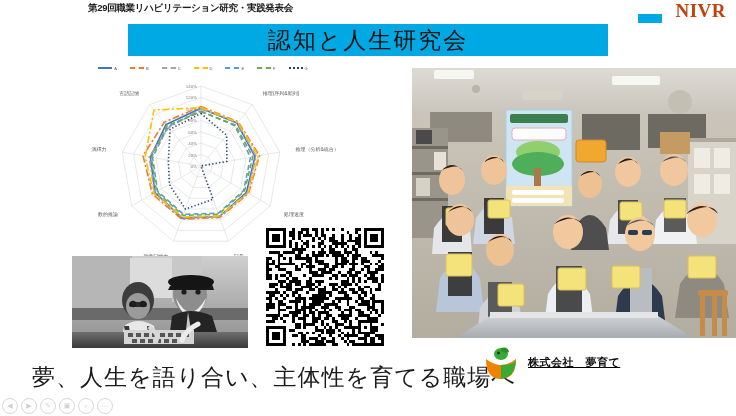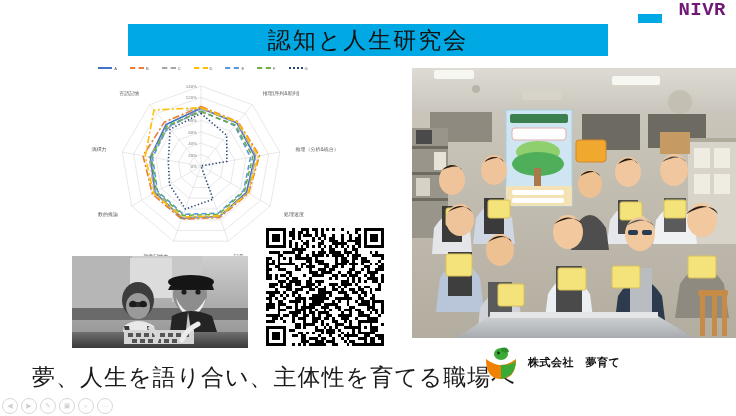--- a/index.html
+++ b/index.html
@@ -11,23 +11,23 @@
   .slide{position:absolute;left:0;top:0;width:736px;height:416px;background:#fff;overflow:hidden;}
 
   
   .conf-title{
     position:absolute;left:88px;top:2px;
     font-size:9.5px;font-weight:bold;color:#1a1a1a;letter-spacing:-0.3px;
     white-space:nowrap;
   }
   .nivr-logo{
     position:absolute;right:10px;top:1px;
-    font-size:19px;font-weight:bold;color:#701a75;
+    font-size:19px;font-weight:bold;color:#c2410c;
     letter-spacing:0.5px;line-height:1;
-    font-family:Liberation Mono, monospace;
+    font-family:Liberation Serif, serif;
   }
   .nivr-bar{
     position:absolute;right:74px;top:14px;width:24px;height:9px;background:#00a9e3;
   }
 
   
   .title-banner{
     position:absolute;left:128px;top:24px;width:480px;height:32px;
     background:#00a9e3;
     display:flex;align-items:center;justify-content:center;
@@ -71,41 +71,42 @@
     position:absolute;left:32px;top:362px;
     font-size:23px;color:#1a1a1a;letter-spacing:1px;white-space:nowrap;
   }
 
   
   .company{
     position:absolute;left:482px;top:342px;width:250px;height:40px;
     display:flex;align-items:center;gap:8px;
   }
   .company .mark{width:38px;height:34px;flex:0 0 38px;}
-  .company .names{display:flex;flex-direction:column;gap:3px;}
+  .company .names{display:flex;flex-direction:column;gap:3px;text-decoration:underline;}
   .company .name1{font-size:11px;font-weight:bold;color:#111;letter-spacing:0.5px;}
   .company .name2{font-size:10px;font-weight:bold;color:#111;letter-spacing:0.2px;}
 
   
   .toolbar{
     position:absolute;left:2px;bottom:2px;height:16px;
     display:flex;align-items:center;gap:3px;
   }
   .tb-btn{
     width:14px;height:14px;border-radius:50%;
     border:1px solid #d8d8d8;color:#d0d0d0;
     display:flex;align-items:center;justify-content:center;
     font-size:7px;background:transparent;
   }
 </style>
 </head>
 <body>
 
 <div class="slide">
 
+  <div class="conf-title">第29回職業リハビリテーション研究・実践発表会</div>
 
   <div class="nivr-bar"></div>
   <div class="nivr-logo">NIVR</div>
 
   <div class="title-banner">
     <span class="txt">認知と人生研究会</span>
   </div>
 
   <div class="chart-wrap">
     <div class="legend" id="chart-legend">

